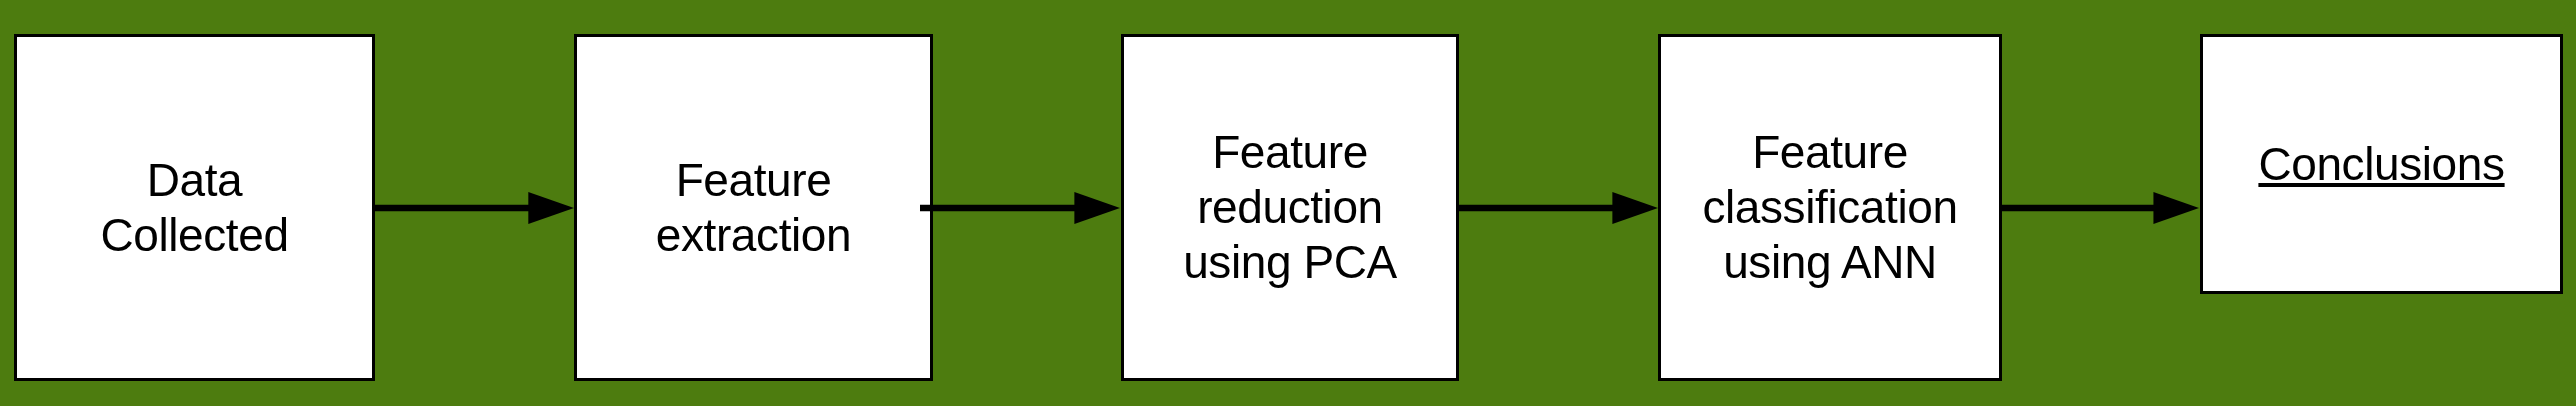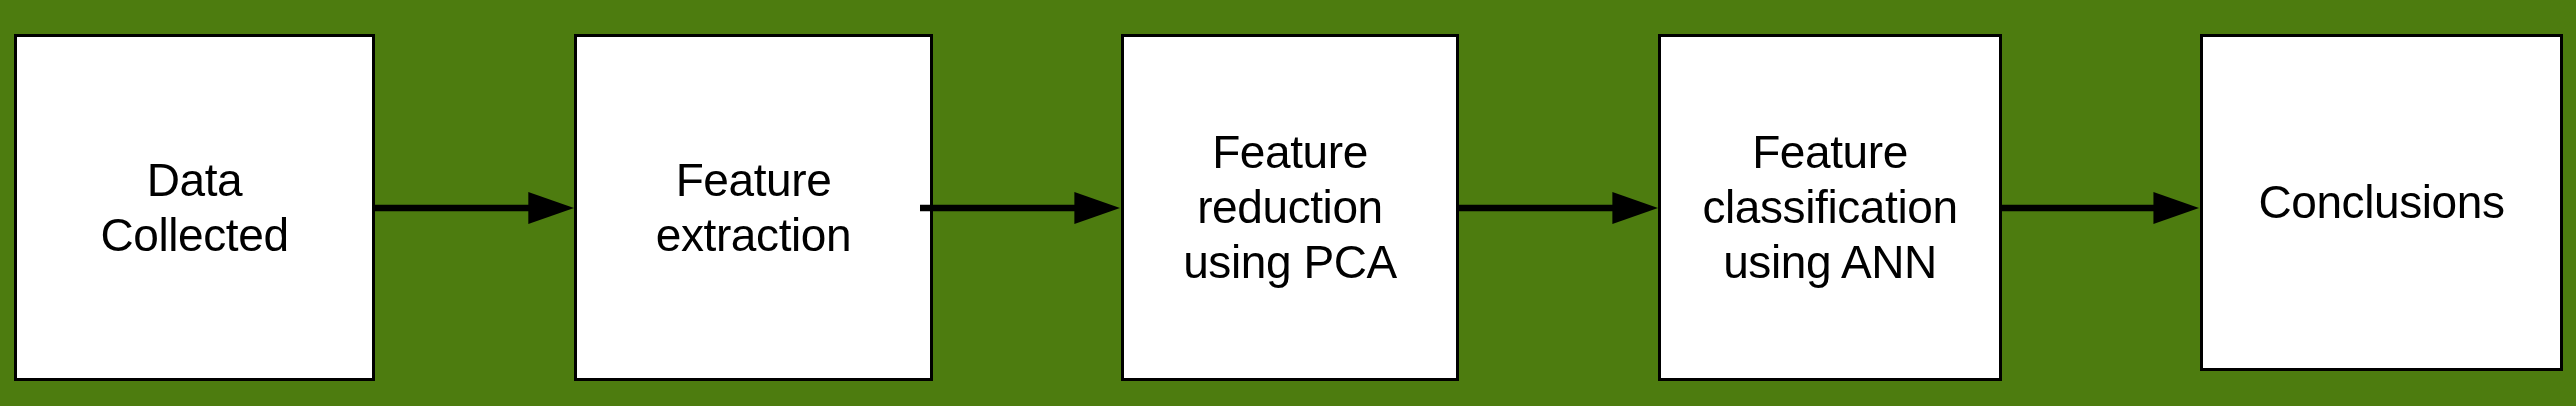--- a/index.html
+++ b/index.html
@@ -95,18 +95,18 @@
 using ANN</div>
   </div>
 
   <div class="flow-arrow" style="left:2002px; top:187px; width:197px;">
     <svg viewBox="0 0 281 60" preserveAspectRatio="none">
       <line x1="0" y1="30" x2="220" y2="30" stroke="#000000" stroke-width="9"></line>
       <polygon points="216,7 281,30 216,53" fill="#000000"></polygon>
     </svg>
   </div>
 
-  <div class="stage-box" style="left:2200px; top:34px; width:363px; height:337px;">
+  <div class="stage-box" style="left:2200px; top:34px; width:363px; height:260px;text-decoration:underline;">
     <div class="stage-label">Conclusions</div>
   </div>
 
 </div>
 
 
 </body></html>

